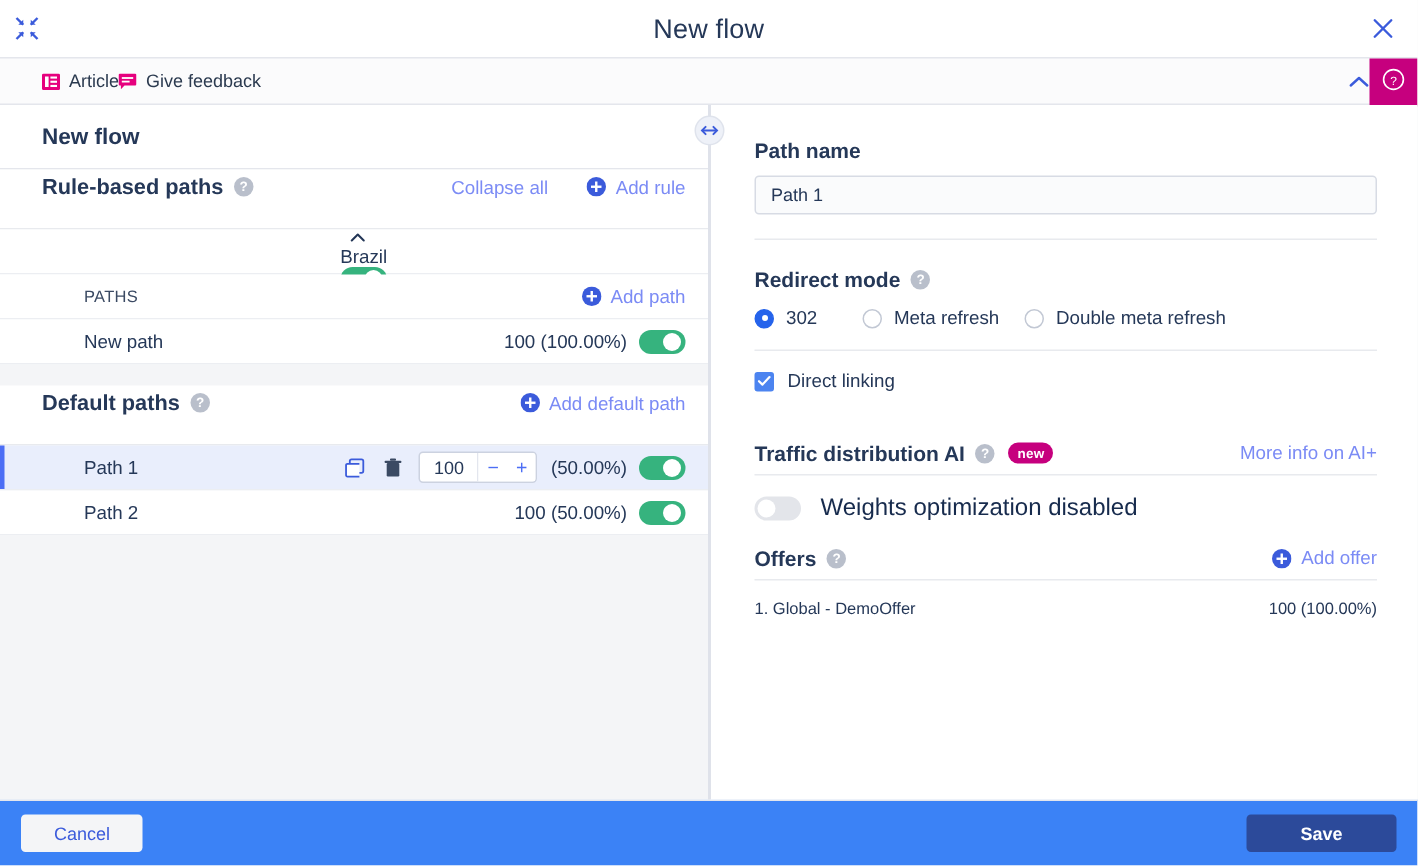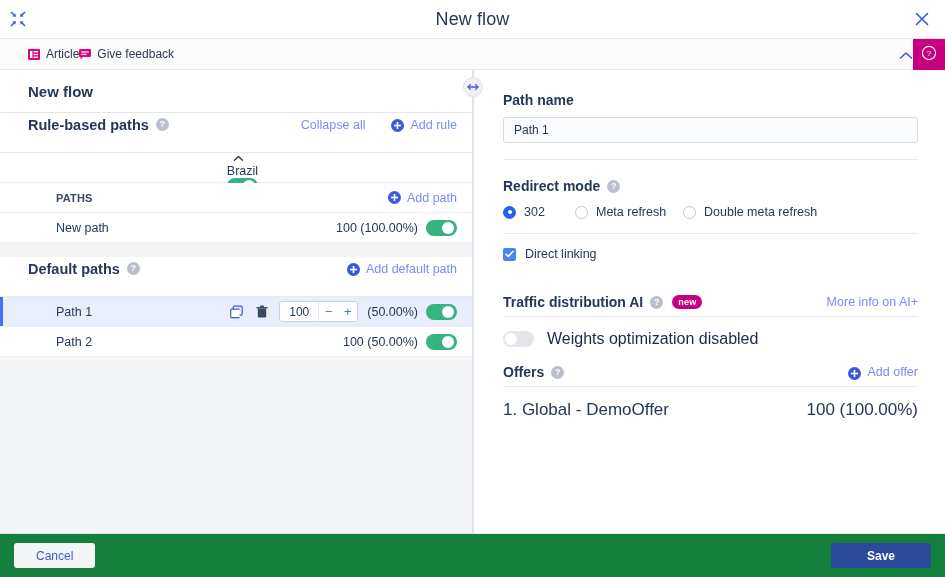--- a/index.html
+++ b/index.html
@@ -85,21 +85,21 @@
     border-bottom: 1px solid #eceef2; background: #ffffff;
     font-size: 12.5px; color: #253858;
   }
   .row.rule { height: 30px; flex-direction: column; }
   .row.indent { padding-left: 56px; }
   .row.selected { background: #e9eefc; }
   .row.selected::before {
     content: ""; position: absolute; left: 0; top: 0; bottom: 0; width: 3px; background: #4c6ef5;
   }
   .row-label { font-size: 12.5px; }
-  .row-label.caps { font-size: 11px; font-weight: 700; letter-spacing: .2px; color: #3b4a63; }
+  .row-label.caps { font-size: 11px; font-weight: 400; letter-spacing: .2px; color: #3b4a63; }
   .chev { width: 11px; height: 11px; margin-right: 9px; display: block; }
   .weight-text { font-size: 12.5px; color: #253858; margin-right: 8px; white-space: nowrap; }
 
   
   .toggle {
     width: 31px; height: 16px; border-radius: 9px; background: #36b37e;
     position: relative; cursor: pointer; flex: 0 0 auto;
   }
   .toggle .knob {
     position: absolute; top: 2px; left: 16px; width: 12px; height: 12px;
@@ -176,26 +176,26 @@
     background: #c6007e; color: #ffffff; font-size: 9px; font-weight: 700;
     padding: 2px 6px 2px 6px; border-radius: 7px; margin-left: 9px; letter-spacing: .2px;
   }
   .sect-row {
     display: flex; align-items: center; width: 415px;
     padding-bottom: 6px; border-bottom: 1px solid #e8eaee;
   }
   .switch-row { display: flex; align-items: center; gap: 13px; margin-top: 13px; text-align: right; }
   .offer-row {
     display: flex; align-items: center; width: 415px; margin-top: 13px;
-    font-size: 17px; color: #253858;
+    font-size: 11px; color: #253858;
   }
 
   
   .footer {
-    flex: 0 0 44px; height: 44px; background: #15803d;
+    flex: 0 0 44px; height: 44px; background: #3b82f6;
     border-top: 1px solid #e4e6ec;
     display: flex; align-items: center; padding: 0 14px;
   }
   .btn-cancel {
     background: #f4f5f7; border: none; border-radius: 3px;
     height: 25px; padding: 0 22px; font-size: 12px; color: #3b5bdb; cursor: pointer;
     font-family: "Liberation Sans", sans-serif;
   }
   .btn-save {
     background: #2c4a9a; border: none; border-radius: 3px;

